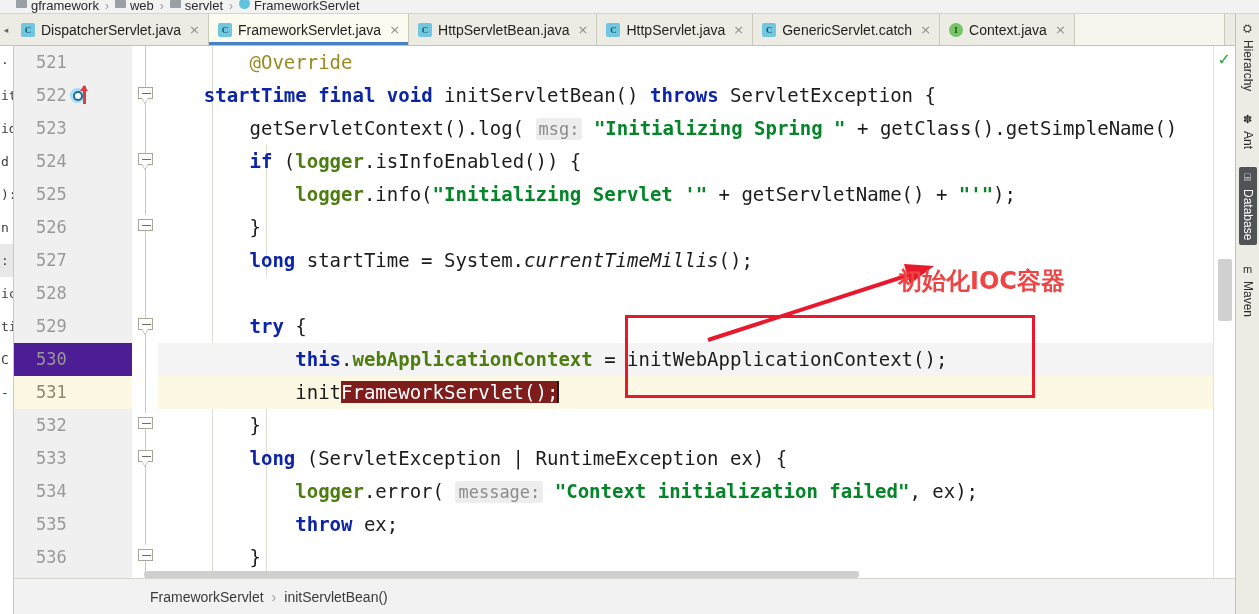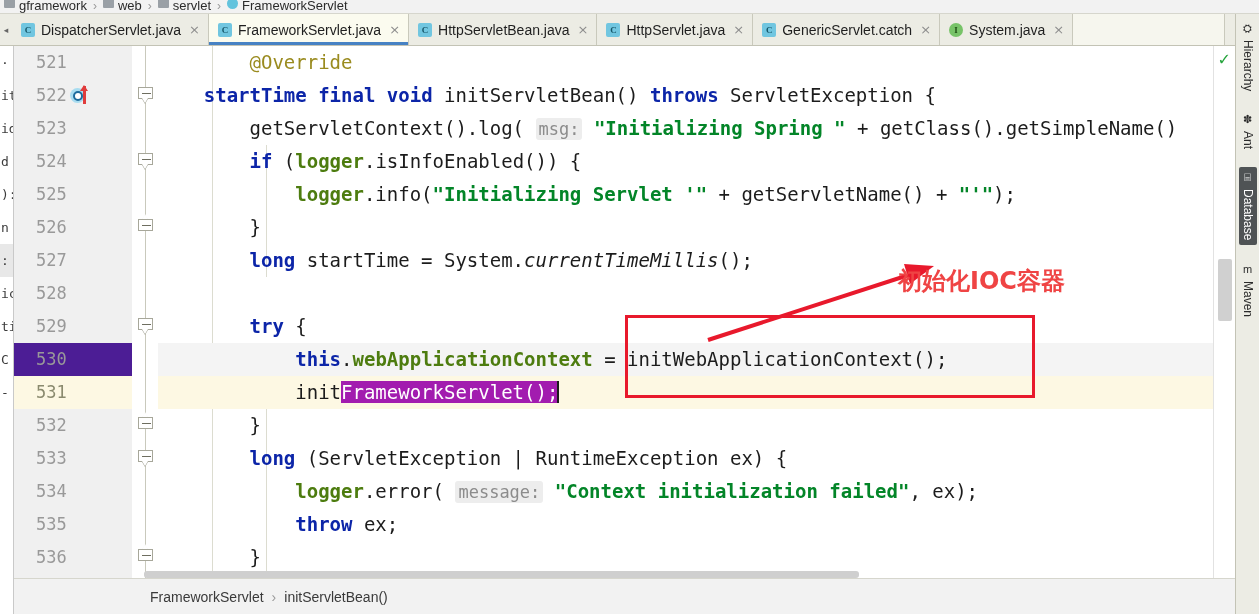--- a/index.html
+++ b/index.html
@@ -16,21 +16,21 @@
     background: #ffffff;
   }
 
   
   .top-breadcrumb {
     position: absolute; left: 0; top: 0; width: 1259px; height: 14px;
     background: #f2f2f2;
     border-bottom: 1px solid #d6d6cd;
     overflow: hidden;
     display: flex; align-items: flex-end;
-    padding-left: 4px;
+    padding-left: 16px;
     font-size: 13px;
     color: #2b2b2b;
     white-space: nowrap;
   }
   .tb-crumb { display: inline-flex; align-items: center; gap: 4px; }
   .tb-sep { color: #9a9a9a; margin: 0 6px; font-size: 12px; }
   .tb-icon {
     display: inline-block; width: 11px; height: 9px;
     background: #9aa0a6; border-radius: 1px;
     position: relative; top: -2px;
@@ -231,21 +231,21 @@
 
   .kw { color: #0c25a8; font-weight: bold; }
   .str { color: #038528; font-weight: bold; }
   .fld { color: #4d7c0f; font-weight: bold; }
   .sta { font-style: italic; }
   .ann { color: #9a8b1f; }
   .hint {
     background: #ededed; color: #8c8c8c; border-radius: 3px;
     padding: 1px 3px; font-size: 17px;
   }
-  .sel { background: #a21caf; color: #ffffff; }
+  .sel { background: #7f1d1d; color: #ffffff; }
   .caret {
     display: inline-block; width: 2px; height: 22px;
     background: #1c1c1c; vertical-align: -4px; margin-left: -1px;
   }
 
   
   .anno-box {
     position: absolute; left: 625px; top: 315px;
     width: 410px; height: 83px;
     border: 3px solid #e8192c;
@@ -348,21 +348,21 @@
           <span>HttpServlet.java</span>
           <span class="tab-close">×</span>
         </div>
         <div class="tab">
           <span class="tab-icon c">C</span>
           <span>GenericServlet.catch</span>
           <span class="tab-close">×</span>
         </div>
         <div class="tab">
           <span class="tab-icon i">I</span>
-          <span>System.java</span>
+          <span>Context.java</span>
           <span class="tab-close">×</span>
         </div>
       </div>
     <div class="tabbar-filler"></div>
     <div class="tabbar-right">
       <svg width="14" height="14" viewBox="0 0 14 14" aria-hidden="true">
         <rect x="5" y="1" width="4" height="3" fill="#5b5b5b"></rect>
         <rect x="1" y="9" width="4" height="3" fill="#5b5b5b"></rect>
         <rect x="9" y="9" width="4" height="3" fill="#5b5b5b"></rect>
         <path d="M7 4 V6.5 M3 9 V6.5 H11 V9" stroke="#5b5b5b" fill="none" stroke-width="1"></path>

